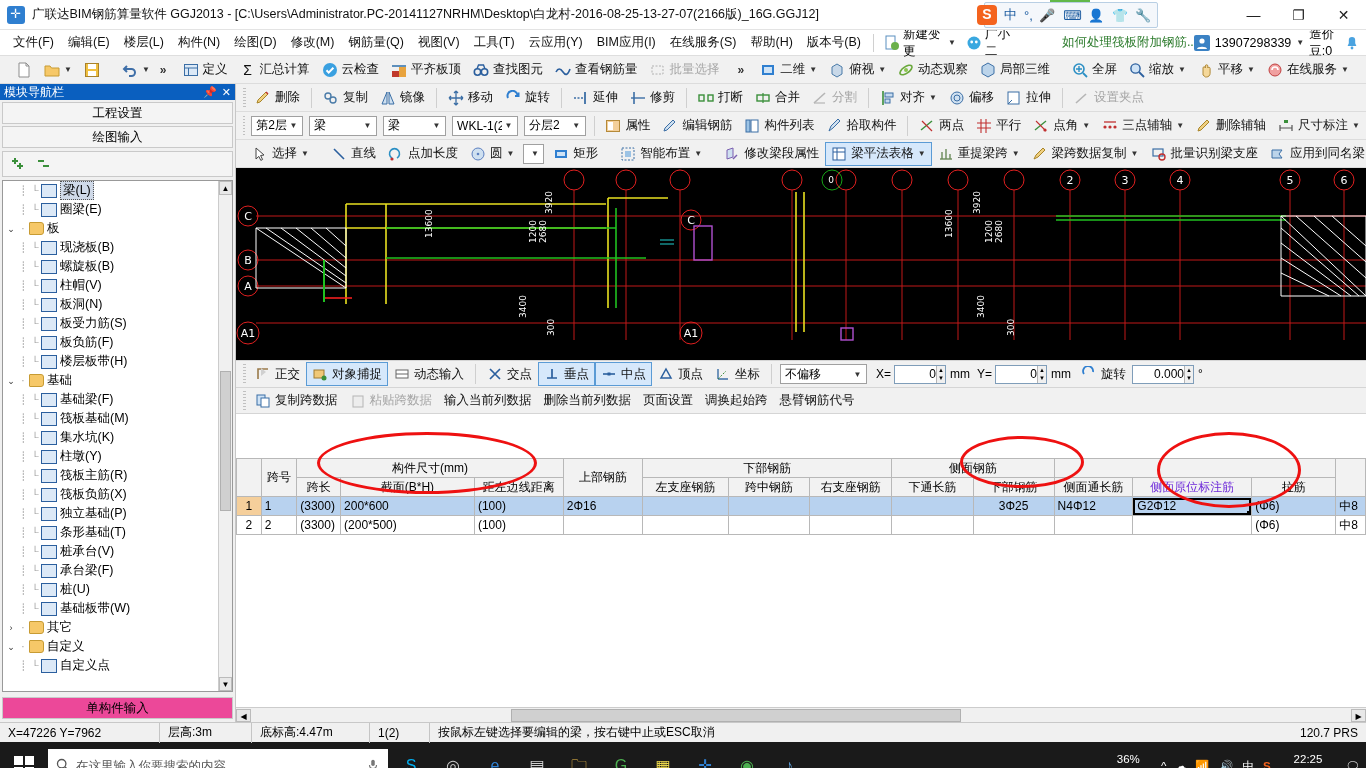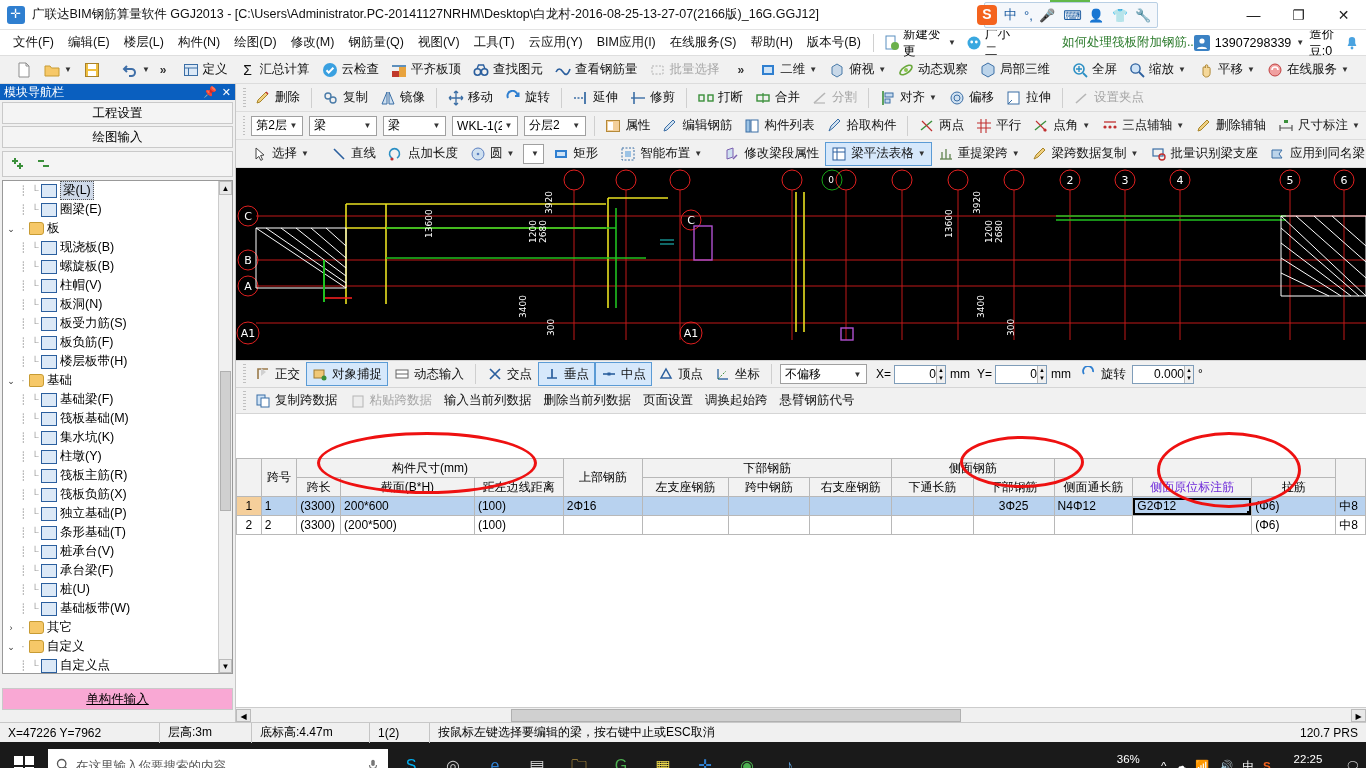--- a/index.html
+++ b/index.html
@@ -96,22 +96,22 @@
   .folder { width:15px; height:13px; background:#f6c868; border:1px solid #c79b33;
     border-radius:1px 3px 3px 1px; margin-right:3px; display:inline-block; }
   .tico { width:16px; height:14px; margin-right:3px; display:inline-block;
     border:1px solid #2b5f9e; background:#dce9f7; }
   .tscroll { position:absolute; right:0; top:0; width:14px; bottom:0; background:#f0f0f0;
     border-left:1px solid #ccc; }
   .tscroll .ar { height:14px; text-align:center; font-size:8px; line-height:14px;
     background:#e8e8e8; border:1px solid #bbb; }
   .tscroll .thumb { position:absolute; top:190px; left:1px; right:1px; height:140px;
     background:#d0d0d0; border:1px solid #b0b0b0; }
-  .lp-bottom { height:22px; border:1px solid #c9c9c9; margin:12px 2px; background:#f9a8d4;
-    display:flex; align-items:center; justify-content:center; font-size:12.5px;text-decoration:underline; }
+  .lp-bottom { height:22px; border:1px solid #c9c9c9; margin:3px 2px; background:#ec4899;
+    display:flex; align-items:center; justify-content:center; font-size:12.5px; }
 
   
   .rightarea { flex:1; display:flex; flex-direction:column; min-width:0; }
   .canvas { height:192px; background:#000; position:relative; overflow:hidden; }
   .snapbar { height:28px; background:#f1f1f1; border-top:1px solid #d5d5d5;
     border-bottom:1px solid #d5d5d5; display:flex; align-items:center; padding-left:4px;
     white-space:nowrap; overflow:hidden; }
   .numinput { width:52px; height:19px; border:1px solid #7f9db9; background:#fff;
     font-size:12px; text-align:right; padding-right:9px; position:relative;
     display:flex; align-items:center; justify-content:flex-end; }

